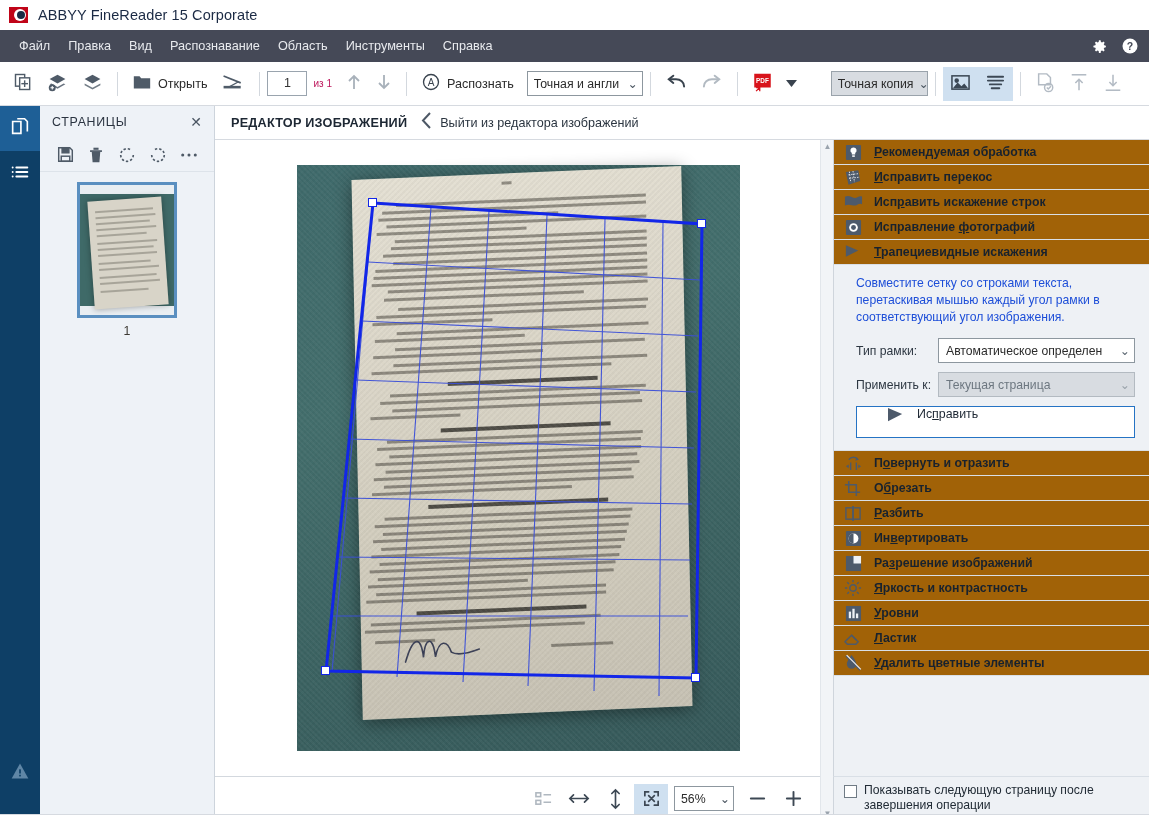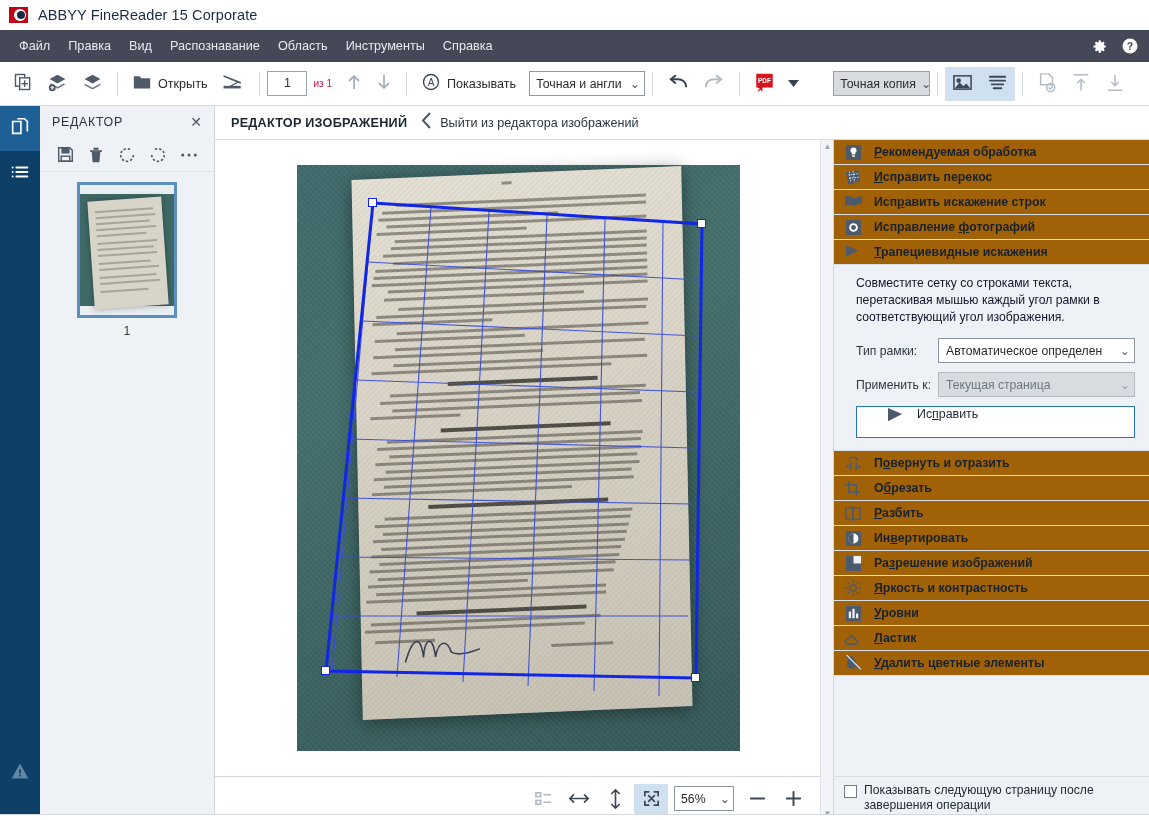--- a/index.html
+++ b/index.html
@@ -160,21 +160,21 @@
   }
   .tool-row {
     height: 25px; display: flex; align-items: center; gap: 10px; padding-left: 8px;
     background: #a16207; border-bottom: 1px solid #d9dfe6;
   }
   .tool-ico { width: 22px; height: 20px; display: flex; align-items: center; justify-content: center; color: #4d5a6b; flex: 0 0 auto; }
   .tool-label { font-size: 12.3px; font-weight: bold; color: #18222e; }
   .tool-label u { text-decoration: underline; }
 
   .expanded { background: #eef1f5; padding: 10px 14px 12px 22px; border-bottom: 1px solid #d9dfe6; }
-  .hint { font-size: 12.2px; color: #0f172a; line-height: 17px; margin-bottom: 12px; }
+  .hint { font-size: 12.2px; color: #1d4ed8; line-height: 17px; margin-bottom: 12px; }
   .field { display: flex; align-items: center; margin-bottom: 9px; }
   .field-lbl { font-size: 12.2px; color: #2d3742; width: 82px; flex: 0 0 auto; }
   .field .sel2 {
     flex: 1; height: 25px; border: 1px solid #8d979f; background: #fff; font-size: 12.2px; color: #2b2b2b;
     display: flex; align-items: center; padding: 0 4px 0 7px; overflow: hidden; white-space: nowrap;
   }
   .field .sel2.disabled { background: #d8dce1; border-color: #b3bac1; color: #6d7780; }
   .field .sel2 .cv { margin-left: auto; padding-left: 4px; color: #5a6570; }
   .field .sel2.disabled .cv { color: #9aa3ab; }
   .apply-btn {
@@ -295,21 +295,21 @@
       </span>
     </div>
     <div class="tb-sep"></div>
     <div class="tb-btn">
       <span>
         <svg width="20" height="20" viewBox="0 0 24 24" fill="none" stroke="#39434e" stroke-width="1.6">
             <circle cx="12" cy="12" r="9"></circle>
             <text x="12" y="17" font-size="12" font-family="Liberation Sans, sans-serif" text-anchor="middle" fill="#39434e" stroke="none">A</text>
           </svg>
       </span>
-      <span class="tb-label">Показывать</span>
+      <span class="tb-label">Распознать</span>
     </div>
     <div class="sel" style="width:116px; margin-left:6px;">
       <span>Точная и англи</span>
       <span class="cv">⌄</span>
     </div>
     <div class="tb-sep"></div>
     <div class="tb-btn">
       <span>
         <svg width="22" height="18" viewBox="0 0 24 20" fill="none" stroke="#39434e" stroke-width="2.2" stroke-linecap="round">
             <path d="M21 15c0-5-4-8-9-8H5"></path>
@@ -412,21 +412,21 @@
           <path d="M12 3l10 18H2z"></path>
           <rect x="11" y="10" width="2" height="5" fill="#0e3f66"></rect>
           <rect x="11" y="16.5" width="2" height="2" fill="#0e3f66"></rect>
         </svg>
     </div>
     <div class="rail-bottombar"></div>
   </div>
 
   <div class="pages">
     <div class="pages-hdr">
-      <span class="pages-title">РЕДАКТОР</span>
+      <span class="pages-title">СТРАНИЦЫ</span>
       <span class="pages-close">✕</span>
     </div>
     <div class="pages-tools">
       <div class="ptool">
         <svg width="17" height="17" viewBox="0 0 20 20" fill="none" stroke="#4e5a67" stroke-width="1.7">
             <path d="M2 2h13l3 3v13H2z"></path>
             <rect x="6" y="2" width="8" height="6" fill="#4e5a67"></rect>
             <rect x="5" y="12" width="10" height="6"></rect>
           </svg>
       </div>

